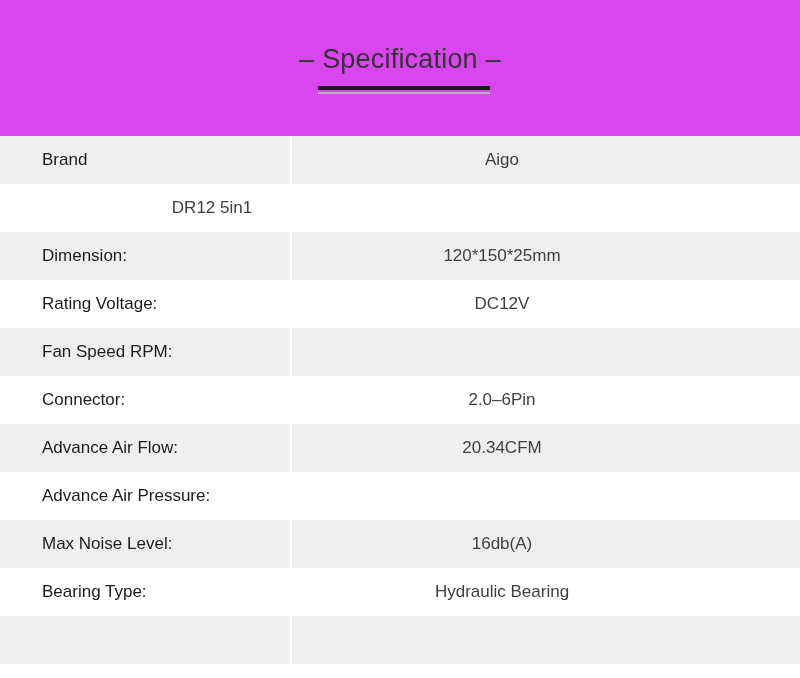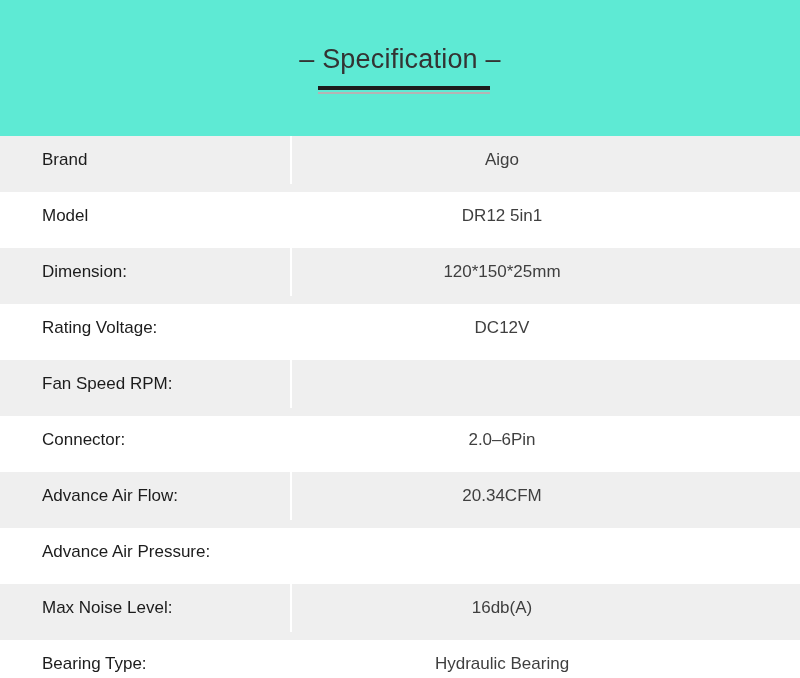--- a/index.html
+++ b/index.html
@@ -22,21 +22,21 @@
     background: #ffffff;
   }
 
   
   .title-block {
     position: absolute;
     top: 0;
     left: 0;
     width: 800px;
     height: 136px;
-    background: #5eead4;
+    background: #d946ef;
   }
   .title-text {
     position: absolute;
     top: 42px;
     left: 0;
     width: 800px;
     text-align: center;
     font-size: 27px;
     font-weight: 400;
     letter-spacing: 0.2px;
@@ -72,21 +72,21 @@
   .spec-table {
     position: absolute;
     top: 136px;
     left: 0;
     width: 800px;
   }
   .spec-row {
     position: relative;
     display: flex;
     width: 800px;
-    height: 56px;
+    height: 48px;
     background: #ffffff;
   }
   .spec-row.shaded {
     background: #efefef;
   }
   .spec-cell-label {
     box-sizing: border-box;
     width: 290px;
     height: 48px;
     display: flex;
@@ -134,21 +134,20 @@
     </div>
   </div>
 
   <div class="spec-table" id="spec-table">
       <div class="spec-row shaded">
         <div class="spec-cell-label">Brand</div>
         <div class="spec-divider"></div>
         <div class="spec-cell-value">Aigo</div>
       </div>
       <div class="spec-row">
-        <div class="spec-cell-label">Model</div>
         <div class="spec-divider"></div>
         <div class="spec-cell-value">DR12 5in1</div>
       </div>
       <div class="spec-row shaded">
         <div class="spec-cell-label">Dimension:</div>
         <div class="spec-divider"></div>
         <div class="spec-cell-value">120*150*25mm</div>
       </div>
       <div class="spec-row">
         <div class="spec-cell-label">Rating Voltage:</div>

